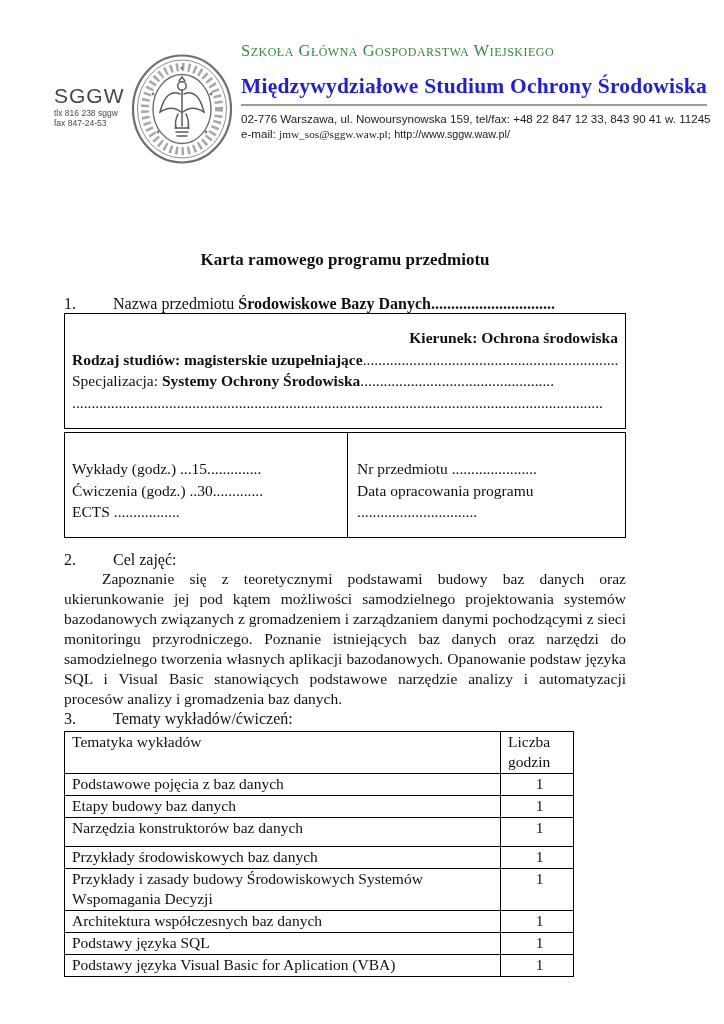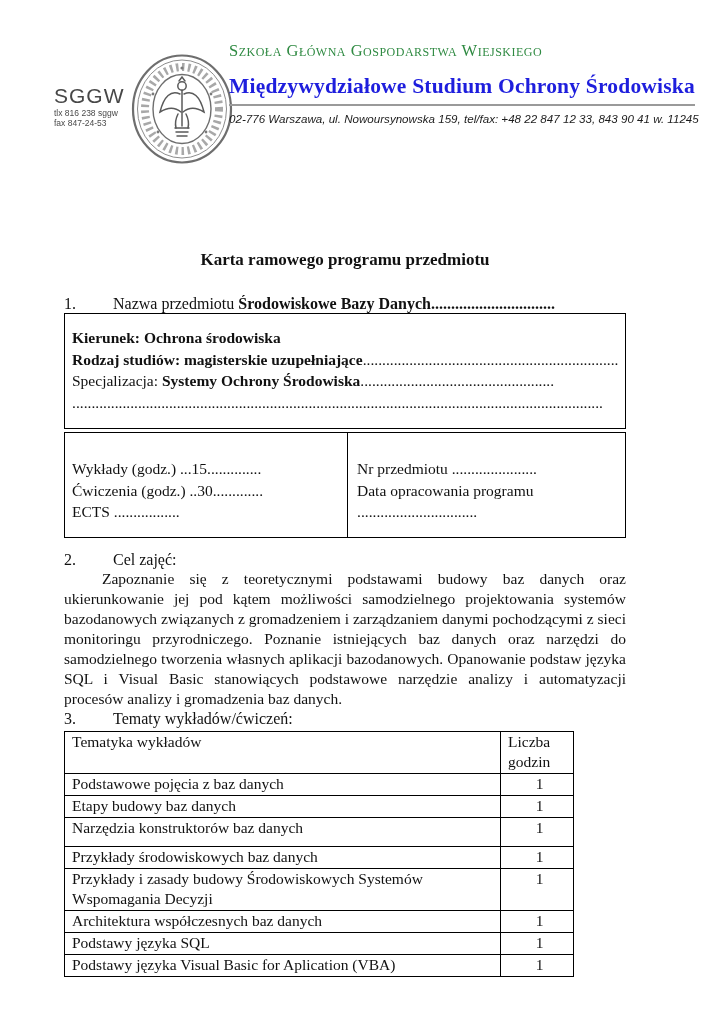--- a/index.html
+++ b/index.html
@@ -19,21 +19,21 @@
     position: absolute;
     left: 54px;
     top: 84px;
     font-family: "Liberation Sans", sans-serif;
     color: #3c3c3c;
   }
   .sggw-word { font-size: 21px; letter-spacing: 1px; color: #474747; }
   .sggw-tlx, .sggw-fax { font-size: 8.5px; color: #4a4a4a; line-height: 10px; }
   .logo-wrap { position: absolute; left: 131px; top: 54px; width: 102px; height: 110px; }
 
-  .head-right { position: absolute; left: 229px; top: 41px; width: 468px; }
+  .head-right { position: absolute; left: 241px; top: 41px; width: 468px; }
   .school-name {
     font-variant: small-caps;
     font-size: 16.5px;
     letter-spacing: 0.5px;
     color: #2f8a42;
     font-weight: 500;
   }
   .unit-name {
     margin-top: 13px;
     font-size: 21.5px;
@@ -45,42 +45,41 @@
     margin-top: 5px;
     border-top: 2px solid #9a9a9a;
     width: 466px;
   }
   .addr-line {
     margin-top: 6px;
     font-family: "Liberation Sans", sans-serif;
     font-size: 11.6px;
     color: #1c1c1c;
     white-space: nowrap;
-    font-style: italic;
   }
   .email-line {
     margin-top: 2px;
     font-family: "Liberation Sans", sans-serif;
     font-size: 11.6px;
     color: #1c1c1c;
   }
   .email-serif { font-family: "Liberation Serif", serif; font-size: 11.3px; }
   .site-sans { font-family: "Liberation Sans", sans-serif; font-size: 10.8px; }
 
   
   .doc-body { position: absolute; left: 64px; top: 244px; width: 562px; }
   .doc-title {
     text-align: center;
     font-weight: bold;
     font-size: 17px;
     margin-top: 6px;
   }
   .item-line { margin-top: 25px; font-size: 16px; white-space: nowrap; overflow: hidden; }
   .item-num { display: inline-block; width: 49px; }
-  .b { font-weight: bold; }
+  .b { font-weight: bold; text-align: right; }
 
   .box1 {
     border: 1px solid #000;
     padding: 13px 7px 15px 7px;
     font-size: 15.5px;
     line-height: 21.5px;
   }
   .dotline { white-space: nowrap; overflow: hidden; }
 
   .box2 {
@@ -162,20 +161,25 @@
         <circle cx="75" cy="78" r="1.4"></circle>
       </g>
     </svg>
   </div>
 
   <div class="head-right">
     <div class="school-name">Szkoła Główna Gospodarstwa Wiejskiego</div>
     <div class="unit-name">Międzywydziałowe Studium Ochrony Środowiska</div>
     <div class="head-rule"></div>
     <div class="addr-line">02-776 Warszawa, ul. Nowoursynowska 159, tel/fax: +48 22 847 12 33, 843 90 41 w. 11245</div>
+    <div class="email-line">
+      <span>e-mail:</span>
+      <span class="email-serif">jmw_sos@sggw.waw.pl;</span>
+      <span class="site-sans">http://www.sggw.waw.pl/</span>
+    </div>
   </div>
 
   <div class="doc-body">
 
     <div class="doc-title">Karta ramowego programu przedmiotu</div>
 
     <div class="item-line">
       <span class="item-num">1.</span><span>Nazwa przedmiotu </span><span class="b">Środowiskowe Bazy Danych</span><span class="b">...............................</span>
     </div>
 

